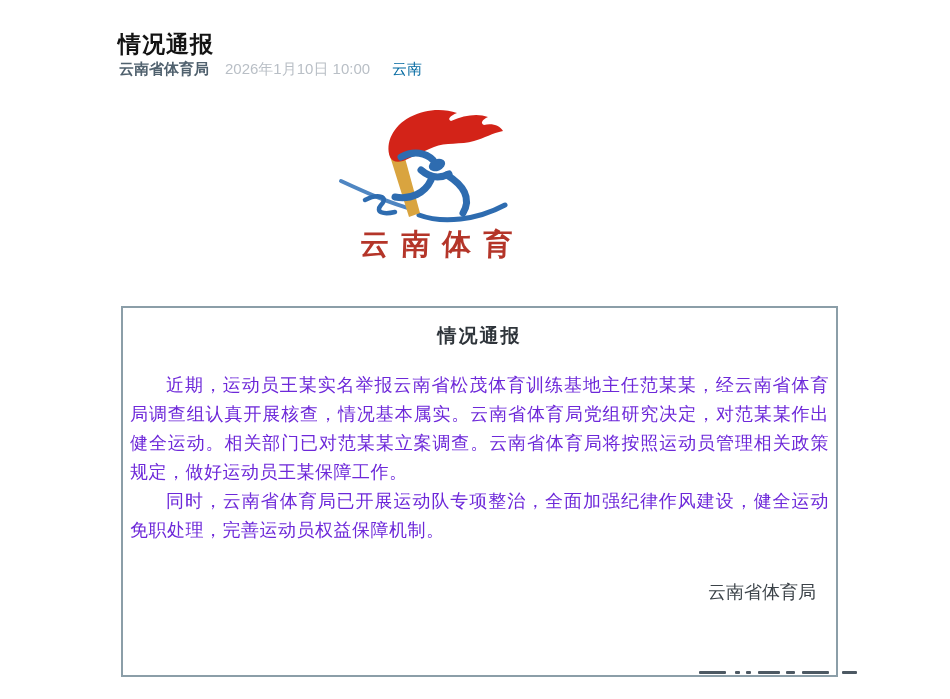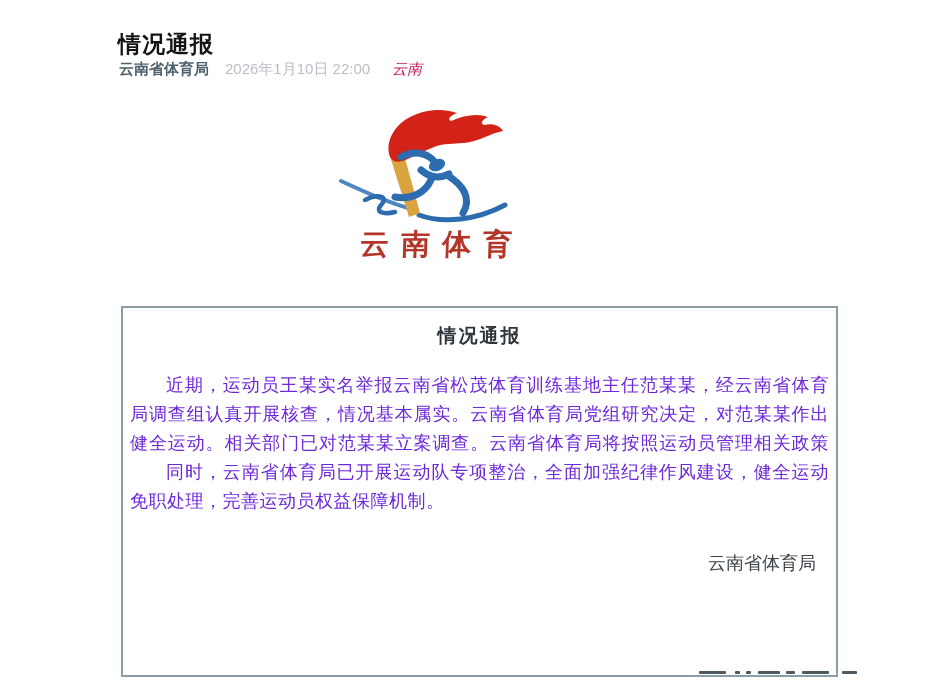--- a/index.html
+++ b/index.html
@@ -25,21 +25,21 @@
   .byline {
     position: absolute;
     left: 119px;
     top: 59px;
     font-size: 15px;
     line-height: 20px;
     white-space: nowrap;
   }
   .byline .source { color: #50616e; font-weight: 600; margin-right: 16px; cursor: pointer; }
   .byline .date   { color: #b9bfc6; margin-right: 22px; }
-  .byline .loc    { color: #be185d; font-style: italic; }
+  .byline .loc    { color: #0369a1; }
 
   
   .logo-wrap {
     position: absolute;
     left: 0; top: 103px;
     width: 100%;
     text-align: center;
   }
   .logo-svg { display: block; margin: 0 auto; }
   .logo-caption {
@@ -111,21 +111,21 @@
   .d7 { width: 15px; }
 </style>
 </head>
 <body>
 
 <div class="page">
 
   <h1 class="article-title">情况通报</h1>
 
   <div class="byline">
-    <span class="source">云南省体育局</span><span class="date">2026年1月10日 22:00</span><span class="loc">云南</span>
+    <span class="source">云南省体育局</span><span class="date">2026年1月10日 10:00</span><span class="loc">云南</span>
   </div>
 
   <div class="logo-wrap">
     <svg class="logo-svg" width="210" height="122" viewBox="0 0 210 122">
 
       <path d="M10,78 C36,90 58,100 84,107" fill="none" stroke="#4f86c2" stroke-width="4" stroke-linecap="round"></path>
       <path d="M34,97 C48,90 58,94 50,102 C44,109 52,112 64,109" fill="none" stroke="#2e6cb0" stroke-width="4.5" stroke-linecap="round"></path>
       <path d="M88,112 C112,121 146,117 174,102" fill="none" stroke="#2e6cb0" stroke-width="5" stroke-linecap="round"></path>
 
       <polygon points="58,50 71,44 89,110 78,114" fill="#d9a43f"></polygon>
@@ -142,20 +142,21 @@
     </svg>
     <div class="logo-caption">云南体育</div>
   </div>
 
   <div class="notice-box">
     <div class="notice-title">情况通报</div>
     <div class="notice-body">
       <div class="line indent fill">近期，运动员王某实名举报云南省松茂体育训练基地主任范某某，经云南省体育</div>
       <div class="line fill">局调查组认真开展核查，情况基本属实。云南省体育局党组研究决定，对范某某作出</div>
       <div class="line fill">健全运动。相关部门已对范某某立案调查。云南省体育局将按照运动员管理相关政策</div>
+      <div class="line">规定，做好运动员王某保障工作。</div>
       <div class="line indent fill">同时，云南省体育局已开展运动队专项整治，全面加强纪律作风建设，健全运动</div>
       <div class="line">免职处理，完善运动员权益保障机制。</div>
     </div>
     <div class="signature">
       <div>云南省体育局</div>
     </div>
   </div>
 
   <div class="dash-artifact">
     <i class="d1"></i><i class="d2"></i><i class="d3"></i><i class="d4"></i><i class="d5"></i><i class="d6"></i><i class="d7"></i>

